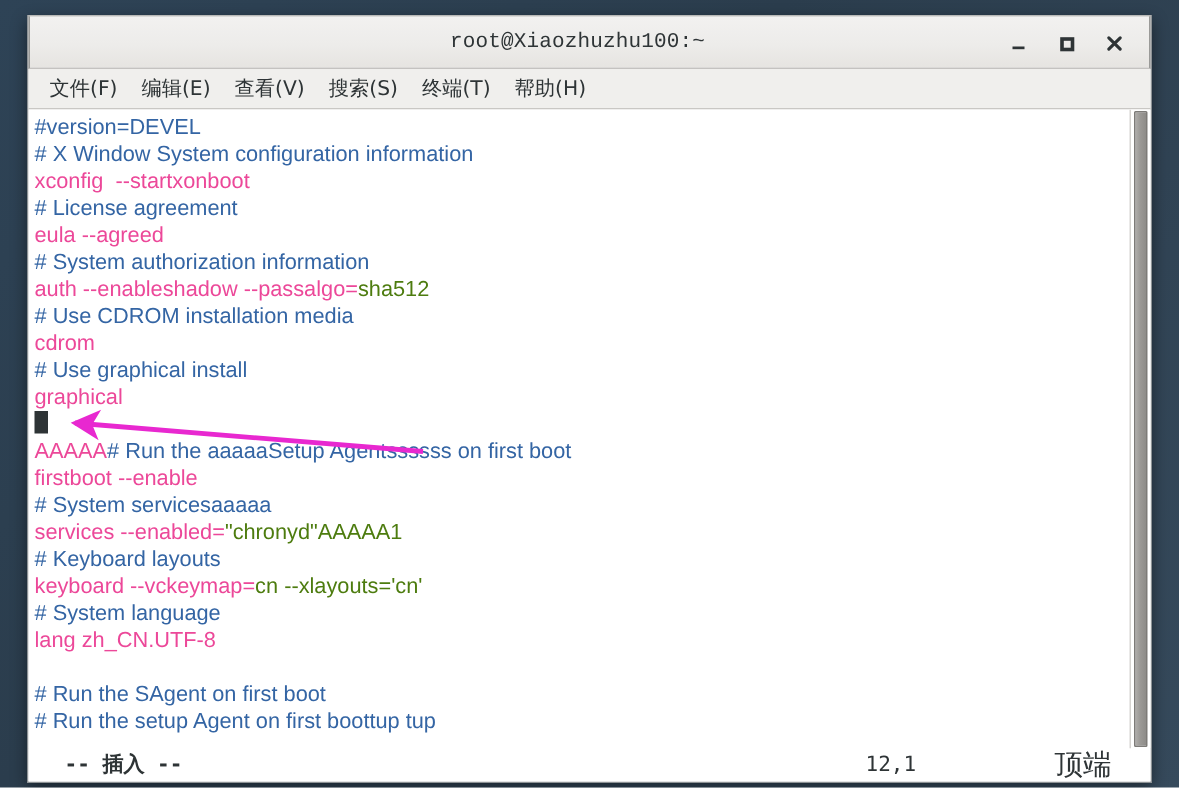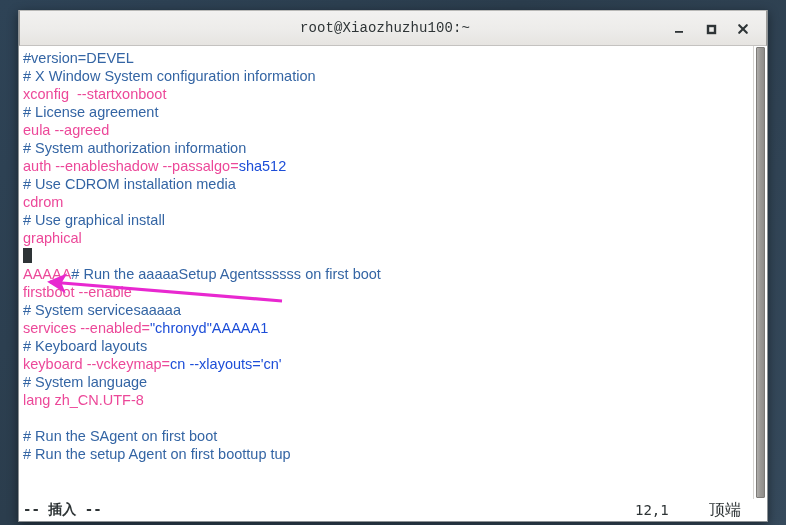--- a/index.html
+++ b/index.html
@@ -115,21 +115,21 @@
     overflow: hidden;
     position: relative;
     white-space: pre;
   }
   .tline {
     height: 18px;
     white-space: pre;
   }
   .cmt   { color: #3465a4; }
   .norm  { color: #ec4899; }
-  .red   { color: #1d4ed8; }
+  .red   { color: #4d7c0f; }
   .cursor {
     display: inline-block;
     width: 9px;
     height: 15px;
     background: #2e3436;
     vertical-align: -2px;
   }
 
   
   #scrollbar {
@@ -156,31 +156,31 @@
     background: #ffffff;
     display: flex;
     align-items: center;
     font-family: "DejaVu Sans Mono", monospace;
     font-size: 14px;
     color: #2e3436;
     padding-left: 4px;
     box-sizing: border-box;
     border-top: 0;
   }
-  #status-mode { font-weight: bold; }
+  #status-mode { font-weight: bold; margin-left: 20px; }
   #status-pos {
     position: absolute;
-    left: 612px;
+    left: 554px;
     font-family: "DejaVu Sans Mono", monospace;
     font-size: 14px;
   }
   #status-loc {
     position: absolute;
     right: 26px;
-    font-size: 16px;
+    font-size: 19px;
     font-family: "DejaVu Sans", sans-serif;
   }
   #statusline-inner {
     position: relative;
     width: 100%;
     height: 22px;
     display: flex;
     align-items: center;
   }
 
@@ -214,20 +214,28 @@
           </svg>
         </div>
         <div class="winbtn">
           <svg width="14" height="14" viewBox="0 0 14 14">
             <path d="M3.2 3.2 L10.8 10.8 M10.8 3.2 L3.2 10.8" stroke="#2e3436" stroke-width="2.1" stroke-linecap="round"></path>
           </svg>
         </div>
       </div>
     </div>
 
+    <div id="menubar">
+      <div class="menu-item">文件(F)</div>
+      <div class="menu-item">编辑(E)</div>
+      <div class="menu-item">查看(V)</div>
+      <div class="menu-item">搜索(S)</div>
+      <div class="menu-item">终端(T)</div>
+      <div class="menu-item">帮助(H)</div>
+    </div>
 
     <div id="term-wrap">
       <div id="terminal"><div class="tline"><span class="cmt">#version=DEVEL</span></div><div class="tline"><span class="cmt"># X Window System configuration information</span></div><div class="tline"><span class="norm">xconfig  --startxonboot</span></div><div class="tline"><span class="cmt"># License agreement</span></div><div class="tline"><span class="norm">eula --agreed</span></div><div class="tline"><span class="cmt"># System authorization information</span></div><div class="tline"><span class="norm">auth --enableshadow --passalgo=</span><span class="red">sha512</span></div><div class="tline"><span class="cmt"># Use CDROM installation media</span></div><div class="tline"><span class="norm">cdrom</span></div><div class="tline"><span class="cmt"># Use graphical install</span></div><div class="tline"><span class="norm">graphical</span></div><div class="tline"><span class="cursor"></span></div><div class="tline"><span class="norm">AAAAA</span><span class="cmt"># Run the aaaaaSetup Agentssssss on first boot</span></div><div class="tline"><span class="norm">firstboot --enable</span></div><div class="tline"><span class="cmt"># System servicesaaaaa</span></div><div class="tline"><span class="norm">services --enabled=</span><span class="red">"chronyd"AAAAA1</span></div><div class="tline"><span class="cmt"># Keyboard layouts</span></div><div class="tline"><span class="norm">keyboard --vckeymap=</span><span class="red">cn</span><span class="norm"> </span><span class="red">--xlayouts='cn'</span></div><div class="tline"><span class="cmt"># System language</span></div><div class="tline"><span class="norm">lang zh_CN.UTF-8</span></div><div class="tline"><span class="norm"></span></div><div class="tline"><span class="cmt"># Run the SAgent on first boot</span></div><div class="tline"><span class="cmt"># Run the setup Agent on first boottup tup</span></div></div>
       <div id="scrollbar">
         <div id="scroll-thumb"></div>
       </div>
     </div>
 
     <div id="statusline">
       <div id="statusline-inner">

